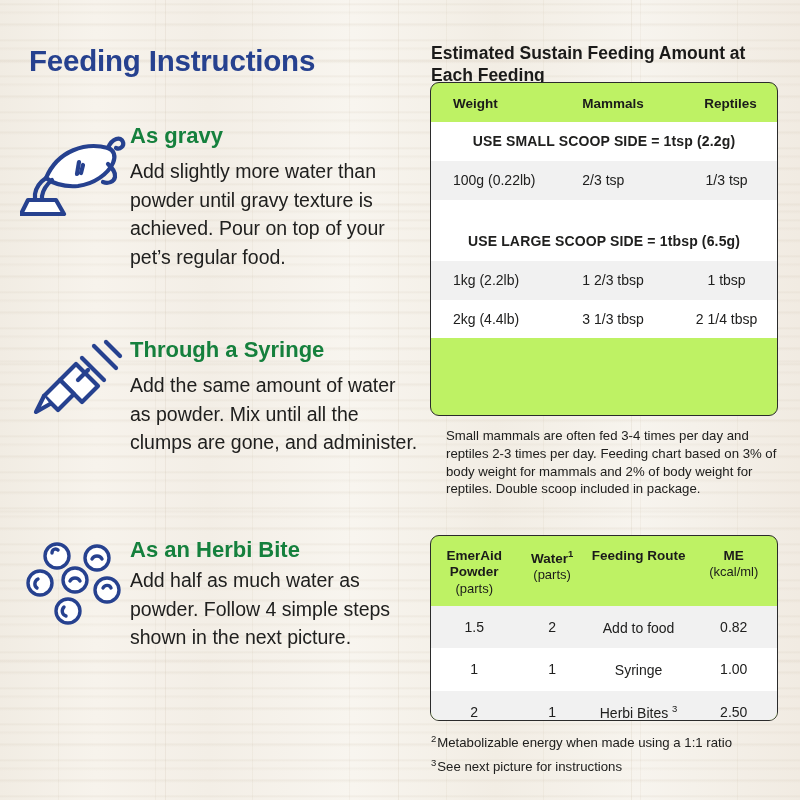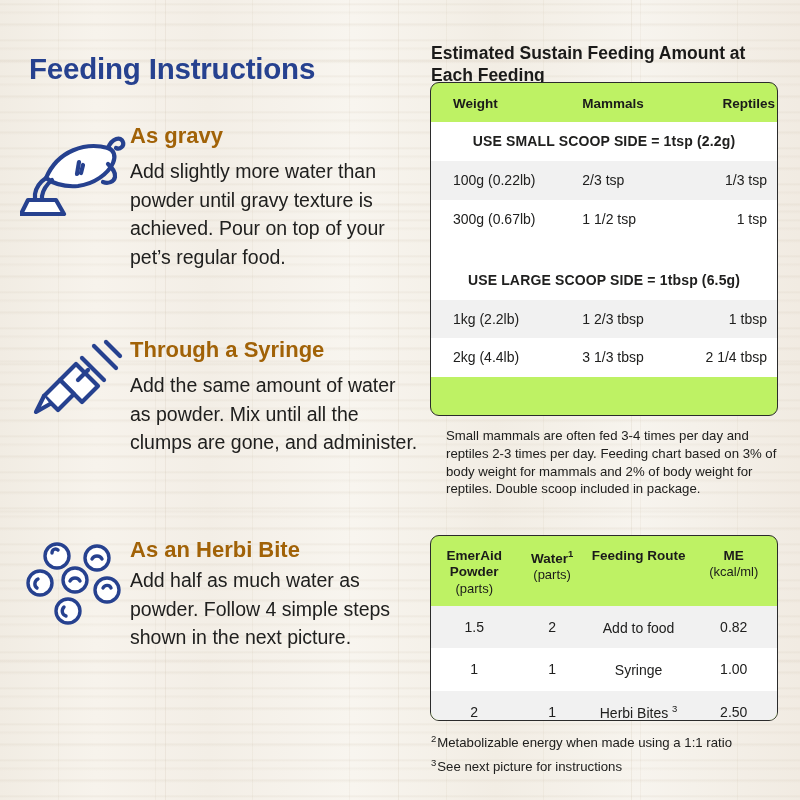--- a/index.html
+++ b/index.html
@@ -71,21 +71,21 @@
   #left-col {
     position: absolute;
     left: 0; top: 0;
     width: 420px;
     height: 800px;
   }
 
   #page-title {
     position: absolute;
     left: 29px;
-    top: 52px;
+    top: 44px;
     font-size: 29.5px;
     font-weight: bold;
     color: #26418f;
     letter-spacing: -0.2px;
   }
 
   .method {
     position: absolute;
     left: 20px;
     width: 400px;
@@ -103,21 +103,21 @@
   }
   .method-icon svg { display: block; }
 
   .method-body {
     margin-left: 110px;
   }
 
   .method-title {
     font-size: 22px;
     font-weight: bold;
-    color: #a16207;
+    color: #15803d;
     line-height: 1.1;
     margin-bottom: 9px;
   }
 
   .method-text {
     font-size: 19.5px;
     line-height: 1.46;
     color: #20201f;
     max-width: 300px;
   }
@@ -192,21 +192,21 @@
   }
   td.spacer-row { height: 12px; padding: 0; background: #ffffff; }
 
   
   #card-sustain col.c0 { width: 42%; }
   #card-sustain col.c1 { width: 30%; }
   #card-sustain col.c2 { width: 28%; }
   #card-sustain th.h0 { text-align: left; padding-left: 22px; }
   #card-sustain td.v0 { text-align: left; padding-left: 22px; }
   #card-sustain th.h1, #card-sustain td.v1 { text-align: left; padding-left: 6px; }
-  #card-sustain th.h2, #card-sustain td.v2 { text-align: right; padding-left: 6px; }
+  #card-sustain th.h2, #card-sustain td.v2 { text-align: center; padding-left: 6px; }
 
   
   #card-mixing col.m0 { width: 25%; }
   #card-mixing col.m1 { width: 20%; }
   #card-mixing col.m2 { width: 30%; }
   #card-mixing col.m3 { width: 25%; }
   #card-mixing th { padding: 12px 2px 9px; vertical-align: top; }
   #card-mixing .sub { display: block; font-weight: normal; font-size: 13px; }
   #card-mixing td { padding: 12px 2px; }
   .sup { font-size: 9.5px; vertical-align: super; }
@@ -331,25 +331,20 @@
           </tr>
         </thead>
         <tbody>
           <tr>
             <td class="scoop-label" colspan="3">USE SMALL SCOOP SIDE = 1tsp (2.2g)</td>
           </tr>
           <tr class="shade">
             <td class="v0">100g (0.22lb)</td>
             <td class="v1">2/3 tsp</td>
             <td class="v2">1/3 tsp</td>
-          </tr>
-          <tr class="plain">
-            <td class="v0">300g (0.67lb)</td>
-            <td class="v1">1  1/2 tsp</td>
-            <td class="v2">1 tsp</td>
           </tr>
           <tr>
             <td class="spacer-row" colspan="3"></td>
           </tr>
           <tr>
             <td class="scoop-label" colspan="3">USE LARGE SCOOP SIDE = 1tbsp (6.5g)</td>
           </tr>
           <tr class="shade">
             <td class="v0">1kg (2.2lb)</td>
             <td class="v1">1  2/3 tbsp</td>

